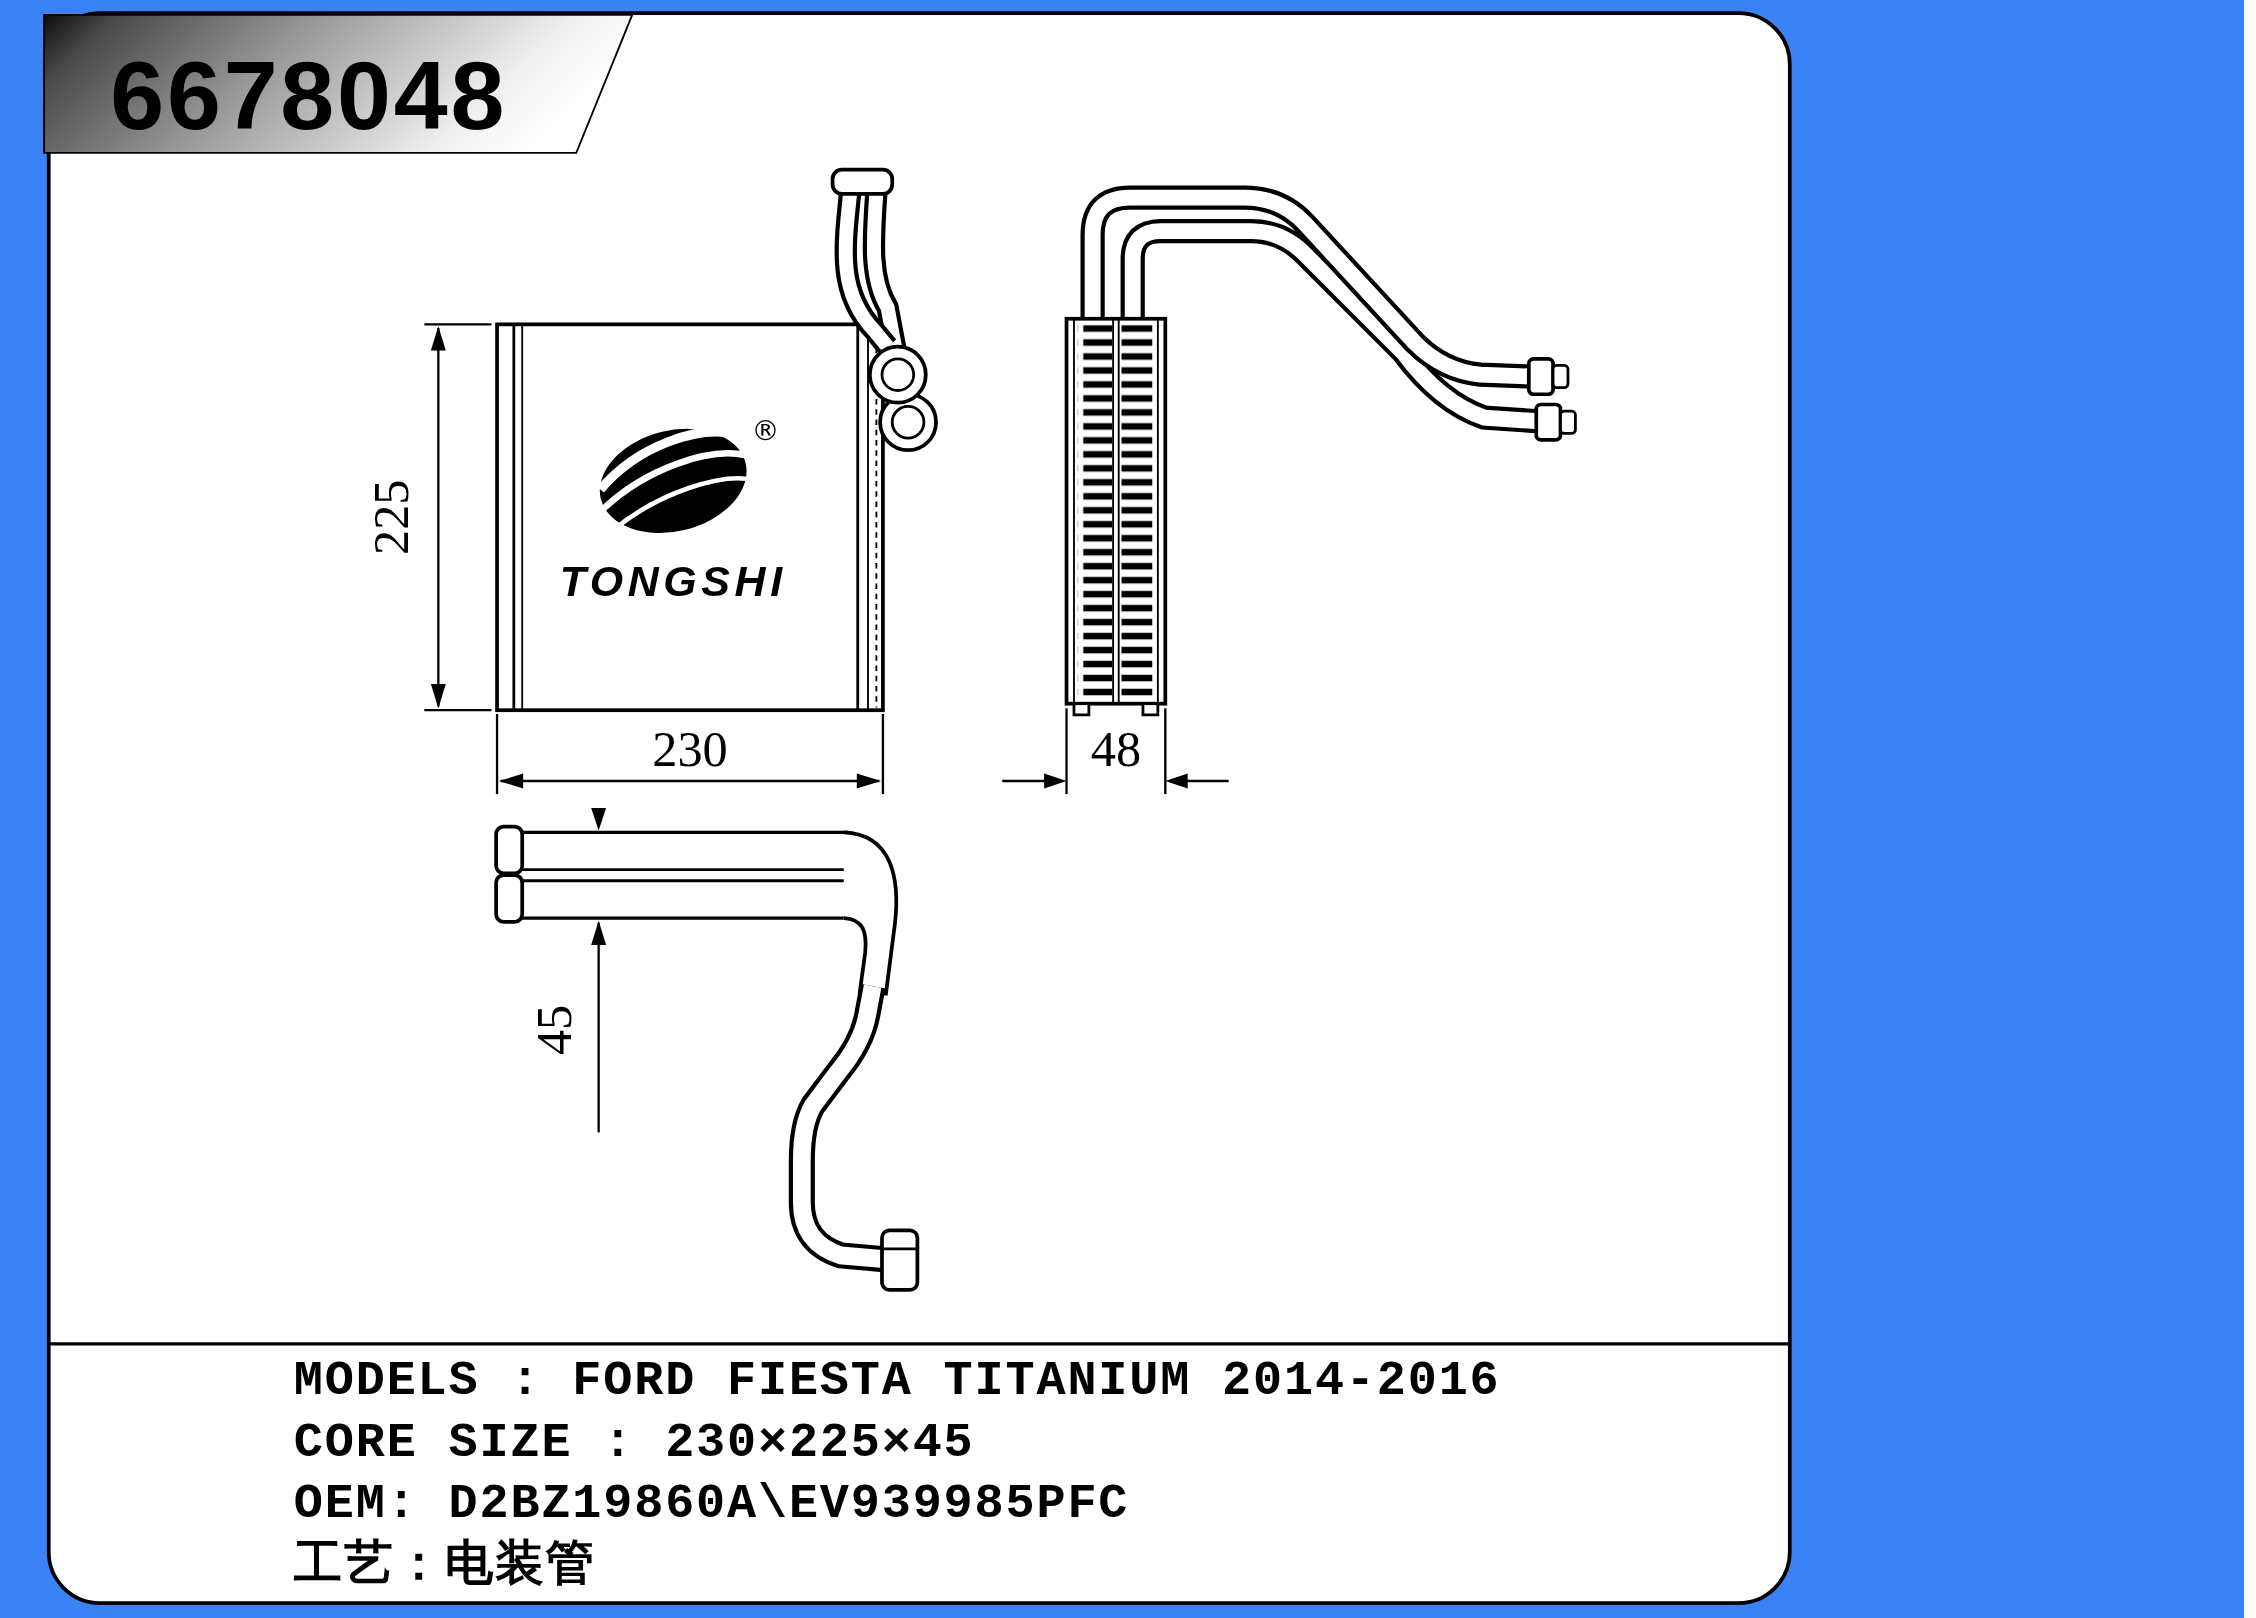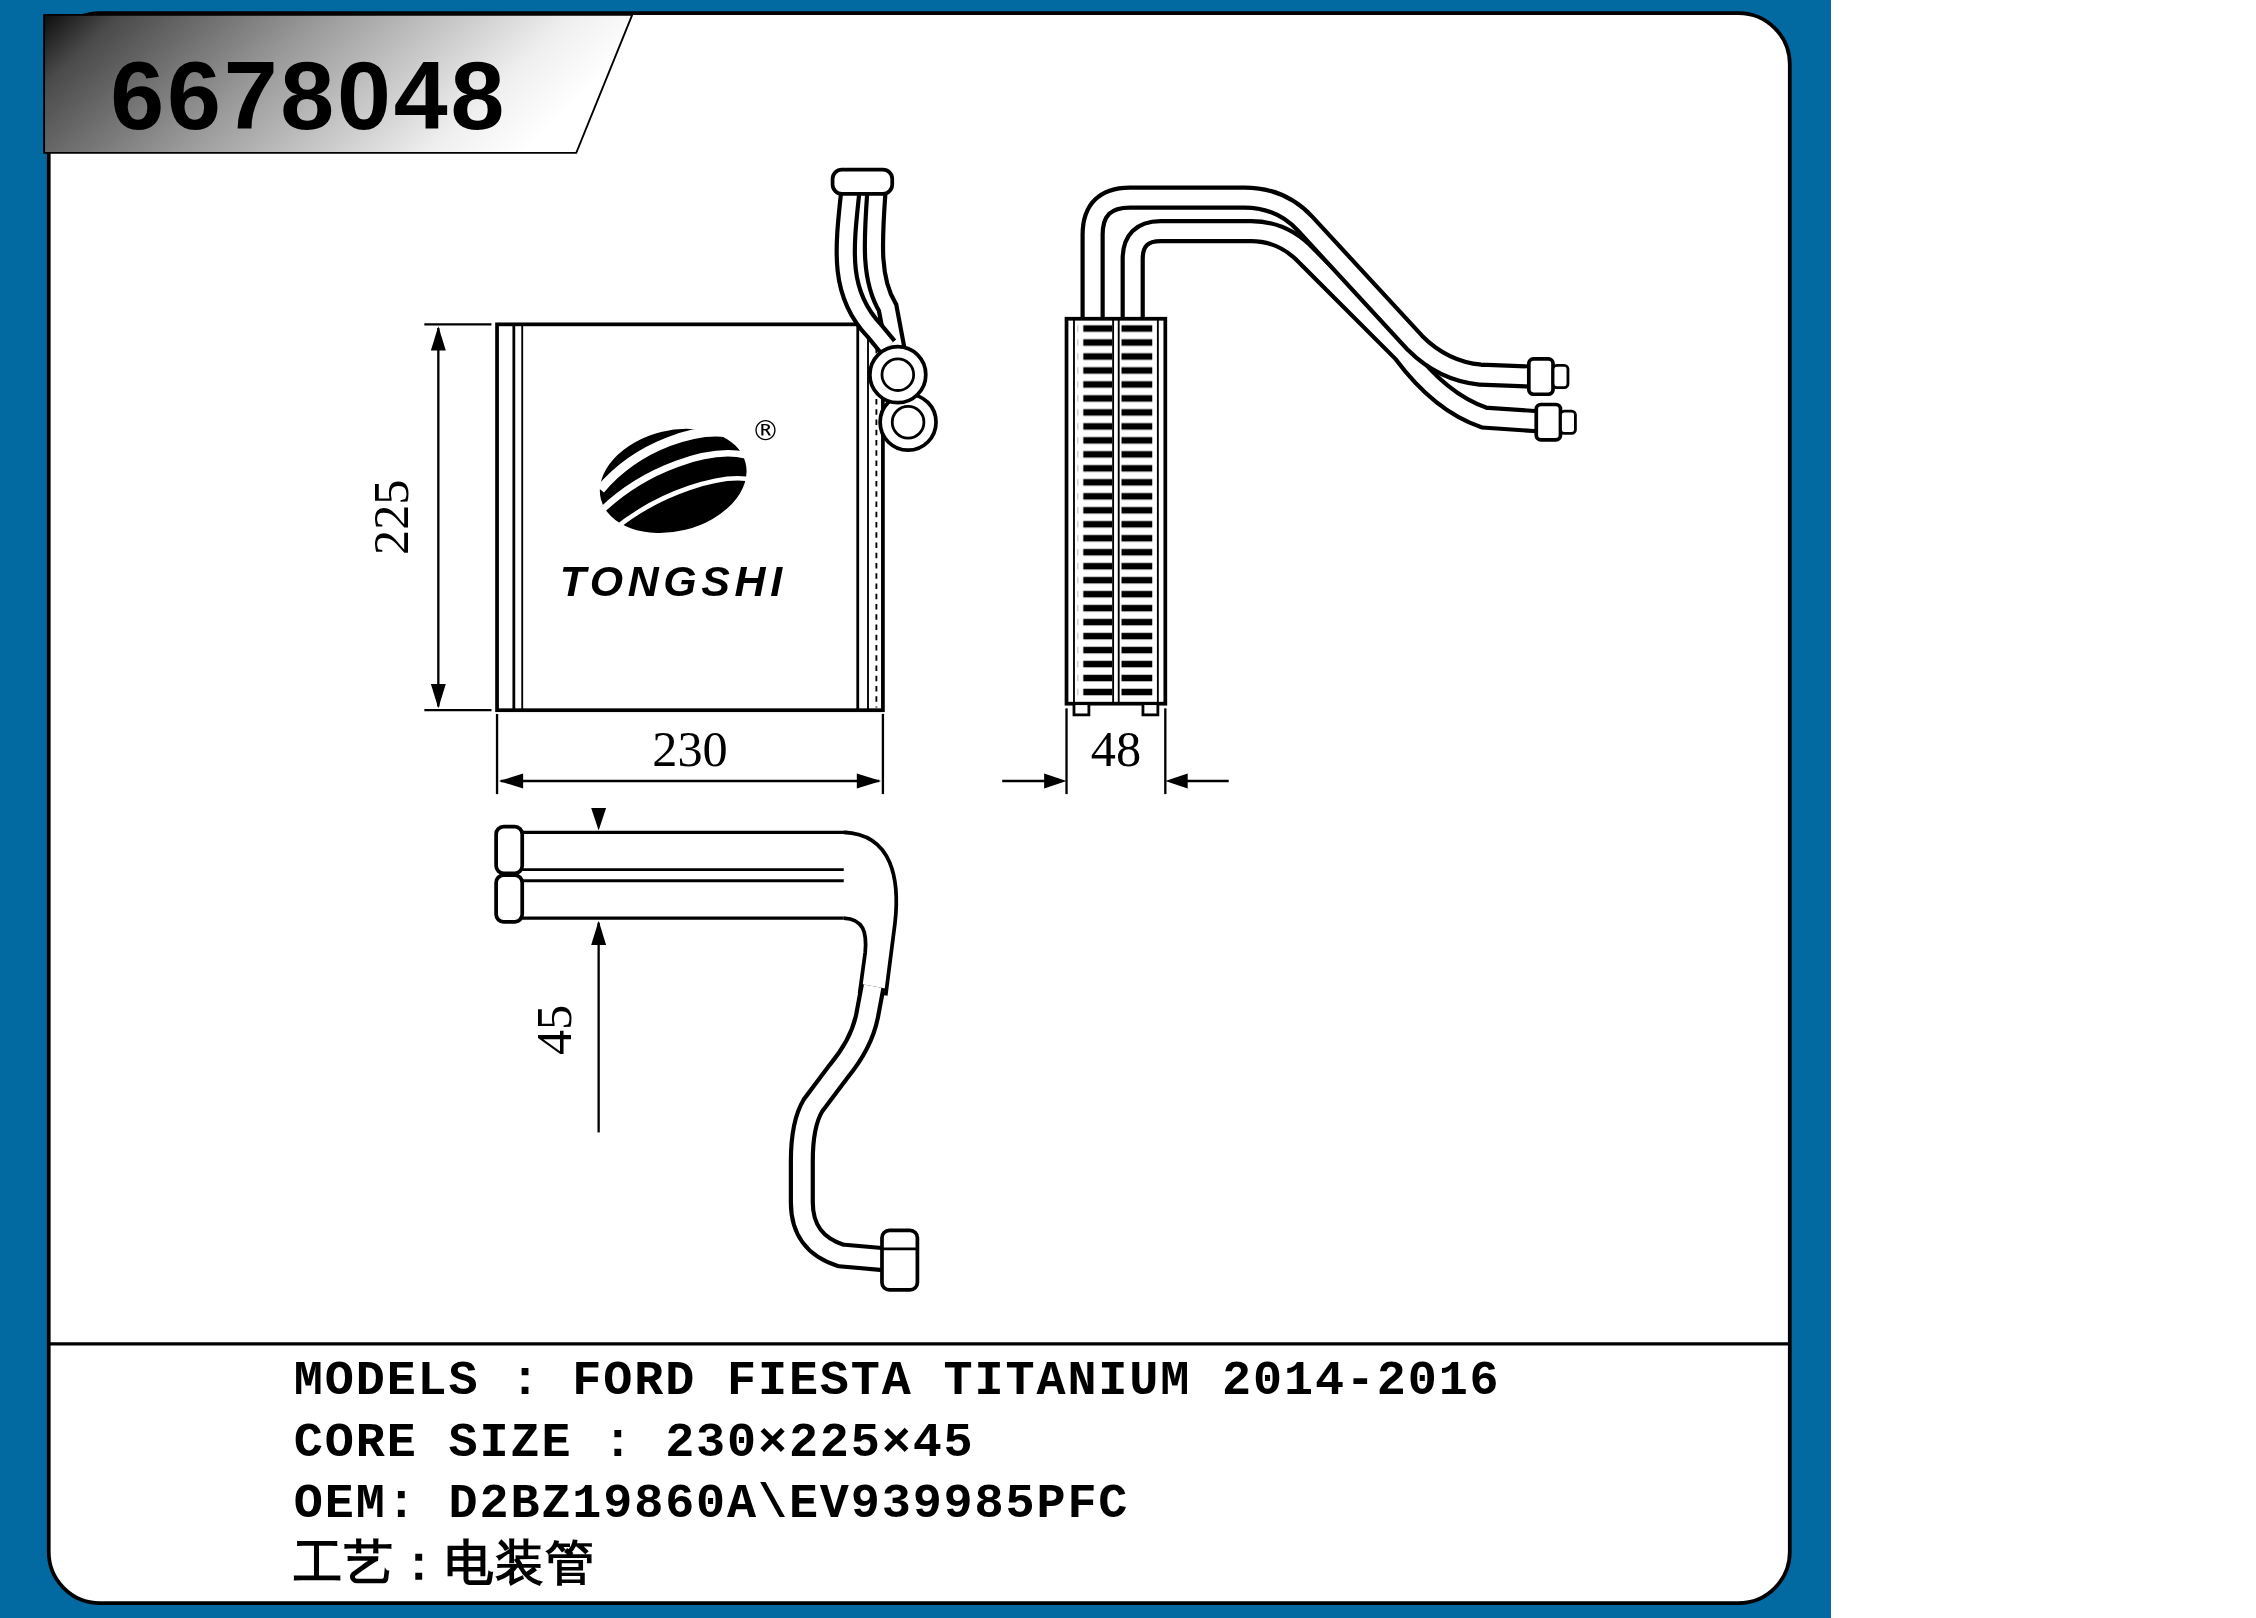--- a/index.html
+++ b/index.html
@@ -1,24 +1,24 @@
 <!DOCTYPE html>
 <html style="font-size:15px"><head>
 <meta charset="utf-8">
 <style>
   html, body {
     margin: 0;
     padding: 0;
     background: #ffffff;
   }
   .sheet {
-    width: 1831px;
+    width: 2244px;
     height: 1618px;
     position: relative;
-    background: #0369a1;
+    background: #3b82f6;
     font-family: "Liberation Sans", sans-serif;
     overflow: hidden;
   }
   .sheet svg {
     display: block;
     width: 2257px;
     height: 1618px;
   }
   .banner-text {
     font-family: "Liberation Sans", sans-serif;

